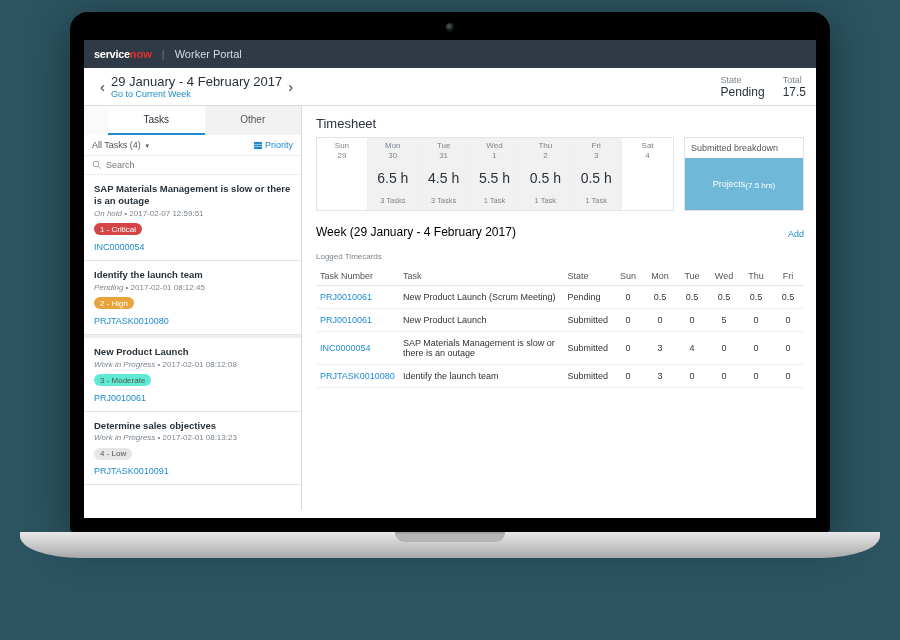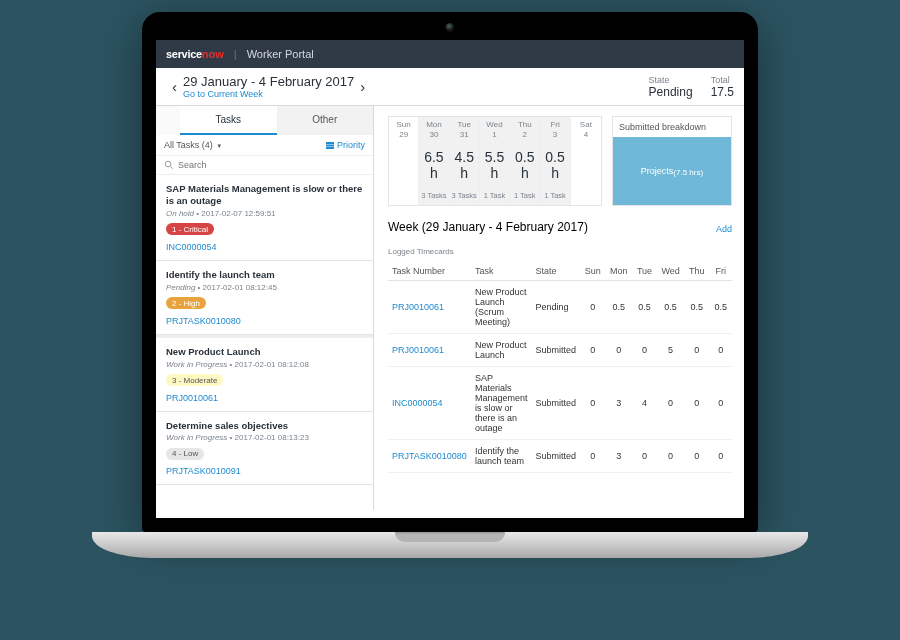--- a/index.html
+++ b/index.html
@@ -4,21 +4,21 @@
 <style>
   * { box-sizing: border-box; margin: 0; padding: 0; font-family: Arial, Helvetica, sans-serif; }
   body { background: #2b5360; width: 900px; height: 640px; overflow: hidden; position: relative; }
   
   
   .laptop {
     position: absolute;
     left: 50%;
     top: 12px;
     transform: translateX(-50%);
-    width: 616px;
+    width: 760px;
   }
   .screen-frame {
     background: #000;
     border-radius: 18px 18px 4px 4px;
     padding: 28px 14px 14px 14px;
     position: relative;
     box-shadow: 0 10px 40px rgba(0,0,0,.4);
   }
   .camera {
     position: absolute;
@@ -156,21 +156,21 @@
   .badge {
     display: inline-block;
     font-size: 8px;
     color: #fff;
     padding: 1.5px 6px;
     border-radius: 8px;
     margin-top: 4px;
   }
   .badge.crit { background: #d64545; }
   .badge.high { background: #e8a33d; }
-  .badge.mod  { background: #fef9c3; color: #555; }
+  .badge.mod  { background: #5eead4; color: #555; }
   .badge.low  { background: #e6e6e6; color: #555; }
   .task-link { font-size: 9px; color: #1f8bcf; margin-top: 6px; cursor: pointer; }
   
   
   .right { flex: 1; padding: 10px 12px 0 14px; overflow: hidden; }
   .section-title { font-size: 13px; color: #29323a; margin-bottom: 6px; }
   
   .ts-row { display: flex; gap: 10px; }
   .daygrid {
     flex: 1;
@@ -297,20 +297,21 @@
           </div>
           <div class="tasklist" id="tasklist">
               <div class="task-card"><div class="task-title">SAP Materials Management is slow or there is an outage</div><div class="task-meta"><span class="st">On hold</span> • 2017-02-07 12:59:51</div><span class="badge crit">1 - Critical</span><div class="task-link">INC0000054</div></div>
               <div class="task-card"><div class="task-title">Identify the launch team</div><div class="task-meta"><span class="st">Pending</span> • 2017-02-01 08:12:45</div><span class="badge high">2 - High</span><div class="task-link">PRJTASK0010080</div></div>
               <div class="task-card divider"><div class="task-title">New Product Launch</div><div class="task-meta"><span class="st">Work in Progress</span> • 2017-02-01 08:12:08</div><span class="badge mod">3 - Moderate</span><div class="task-link">PRJ0010061</div></div>
               <div class="task-card"><div class="task-title">Determine sales objectives</div><div class="task-meta"><span class="st">Work in Progress</span> • 2017-02-01 08:13:23</div><span class="badge low">4 - Low</span><div class="task-link">PRJTASK0010091</div></div>
             </div>
         </div>
 
         <div class="right">
+          <div class="section-title">Timesheet</div>
 
           <div class="ts-row">
             <div class="daygrid" id="daygrid">
                 <div class="day">
                   <div class="dn">Sun</div>
                   <div class="dd">29</div>
                   <div class="hrs"></div>
                   <div class="tc"></div>
                 </div>
                 <div class="day selected">

